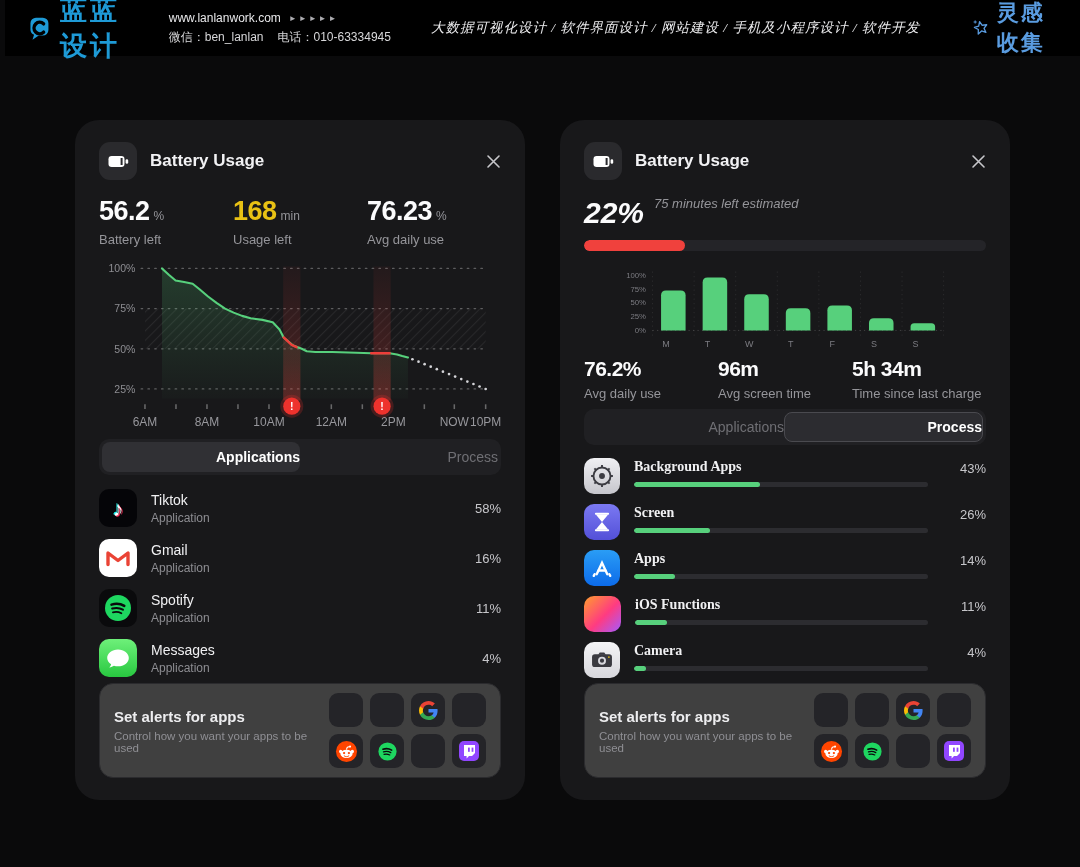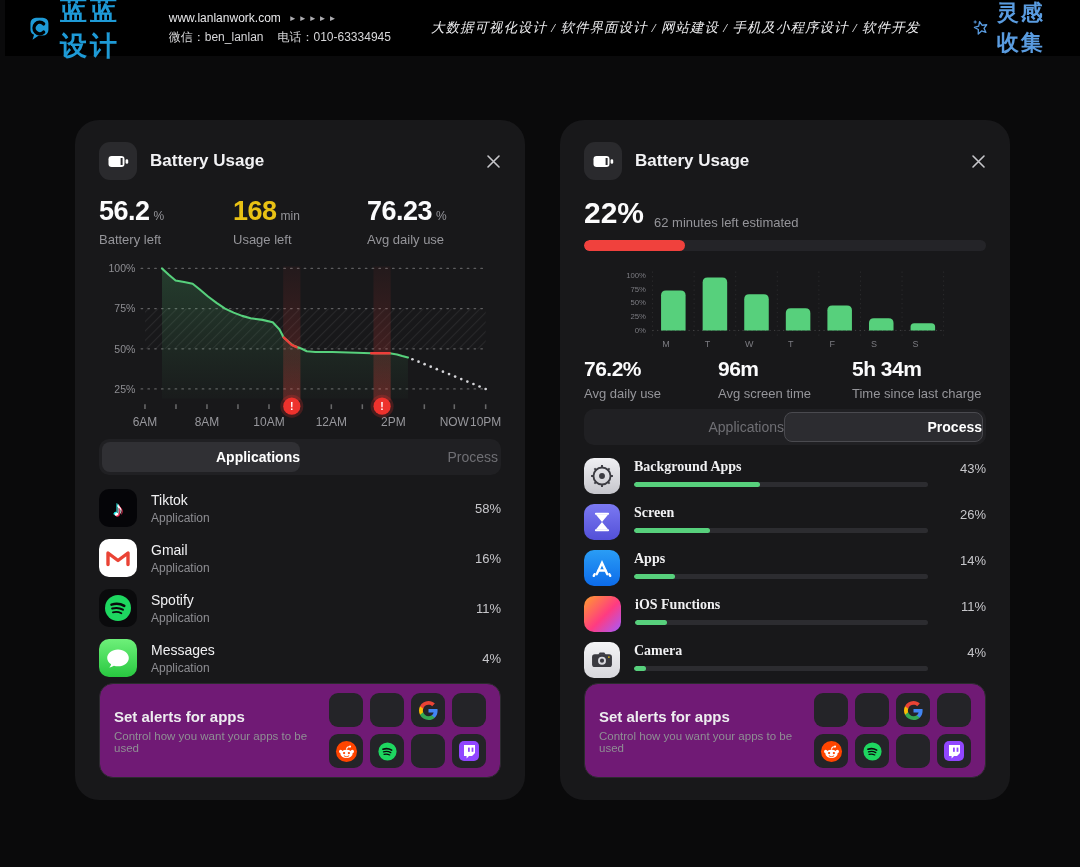--- a/index.html
+++ b/index.html
@@ -49,38 +49,38 @@
   .card-right .tab.active { background:#2c2c30; border:1px solid #4a4a4f; padding:6px 0; }
 
   .app-row { display:flex; align-items:center; gap:14px; padding:6px 0; }
   .icon-tile { width:38px; height:38px; border-radius:10px; display:flex; align-items:center; justify-content:center; flex:none; }
   .app-info { flex:1; }
   .app-name { font-size:14px; font-weight:400; color:#f0f0f2; }
   .app-type { font-size:12px; color:#8d8d92; margin-top:3px; }
   .app-pct { font-size:13px; color:#c6c6ca; }
 
   
-  .batt-line { display:flex; align-items:flex-end; gap:10px; margin-bottom:10px; }
+  .batt-line { display:flex; align-items:flex-start; gap:10px; margin-bottom:10px;font-style:italic; }
   .batt-pct { font-size:30px; font-weight:700; color:#fbfbfc; }
   .batt-note { font-size:13px; color:#95959a; }
   .bar-track { height:13px; background:#242428; border-radius:7px; margin-bottom:14px; overflow:hidden; }
   .bar-fill { height:100%; border-radius:7px; background:#f0413d; }
   .bar-chart { width:100%; height:auto; display:block; margin-bottom:4px; }
   .stats-row.small .val { font-size:21px; }
 
   .proc-row { display:flex; gap:14px; padding:5px 0; align-items:flex-start; }
   .proc-row .icon-tile { width:36px; height:36px; }
   .proc-mid { flex:1; padding-top:1px; }
   .proc-name { font-size:14px; font-weight:700; color:#f0f0f2;font-family:Liberation Serif, serif; }
   .track { margin-top:7px; height:5px; background:#2c2c30; border-radius:3px; overflow:hidden; }
   .fill { height:100%; background:#57d07c; border-radius:3px; }
   .proc-pct { width:44px; text-align:right; font-size:13px; color:#c6c6ca; padding-top:3px; }
 
   .alerts { margin-top:auto; display:flex; align-items:center; gap:10px; border:1px solid #2b2b2e;
-            background:#701a75; border-radius:14px; padding:9px 14px; }
+            background:#404040; border-radius:14px; padding:9px 14px; }
   .alerts-txt { flex:1; }
   .alerts-title { font-size:15px; font-weight:700; color:#ededef; }
   .alerts-sub { font-size:11.5px; color:#8f8f94; margin-top:5px; }
   .tile-grid { display:grid; grid-template-columns:repeat(4,34px); grid-auto-rows:34px; gap:7px; }
   .tile { background:#242428; border-radius:9px; display:flex; align-items:center; justify-content:center; cursor:pointer; }
 </style>
 </head>
 <body>
 
 <div class="page">
@@ -340,21 +340,21 @@
       <div class="card-title">Battery Usage</div>
       <div class="close-btn">
         <svg width="15" height="15" viewBox="0 0 15 15">
             <path d="M2 2 L13 13 M13 2 L2 13" stroke="#c7c7cb" stroke-width="1.6" stroke-linecap="round"></path>
           </svg>
       </div>
     </div>
 
     <div class="batt-line">
       <span class="batt-pct">22%</span>
-      <span class="batt-note">62 minutes left estimated</span>
+      <span class="batt-note">75 minutes left estimated</span>
     </div>
     <div class="bar-track">
       <div class="bar-fill" style="width: 25%;"></div>
     </div>
 
     <svg class="bar-chart" viewBox="0 0 404 108">
         <line x1="40" y1="8" x2="40" y2="88" stroke="rgba(255,255,255,0.10)" stroke-width="1" stroke-dasharray="1.5 4"></line>
         <line x1="90.85714285714286" y1="8" x2="90.85714285714286" y2="88" stroke="rgba(255,255,255,0.10)" stroke-width="1" stroke-dasharray="1.5 4"></line>
         <line x1="141.71428571428572" y1="8" x2="141.71428571428572" y2="88" stroke="rgba(255,255,255,0.10)" stroke-width="1" stroke-dasharray="1.5 4"></line>
         <line x1="192.57142857142856" y1="8" x2="192.57142857142856" y2="88" stroke="rgba(255,255,255,0.10)" stroke-width="1" stroke-dasharray="1.5 4"></line>

